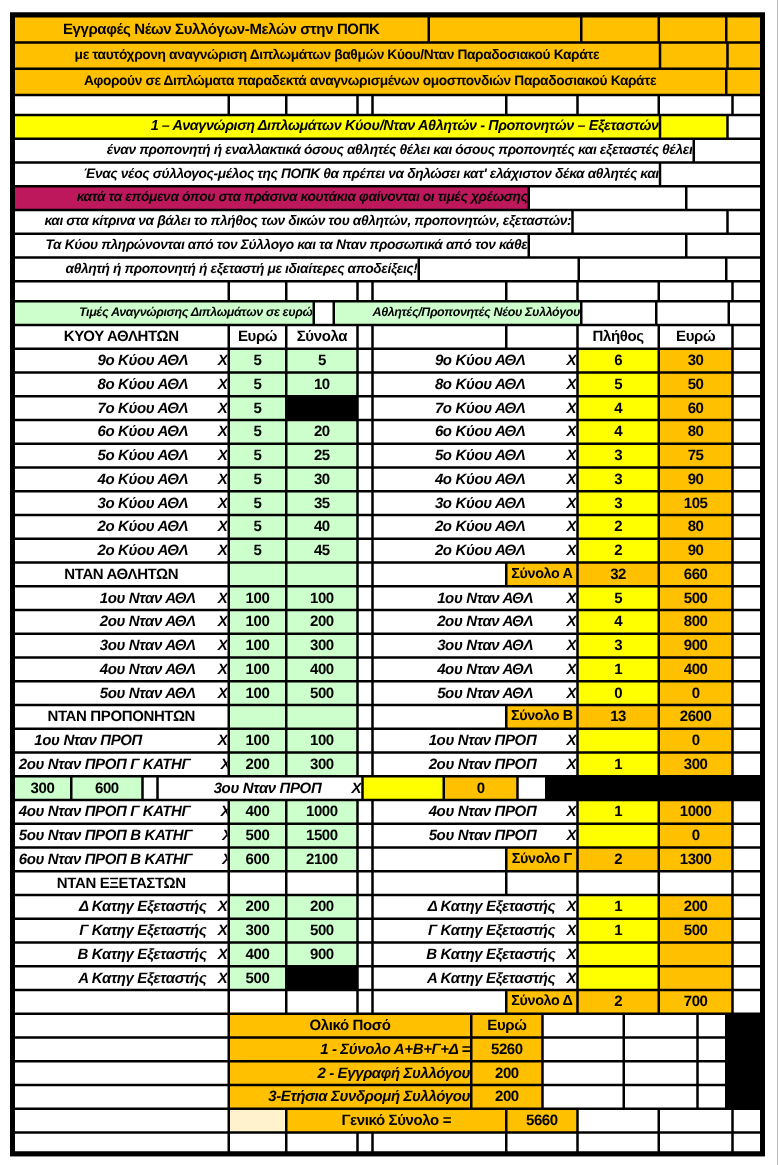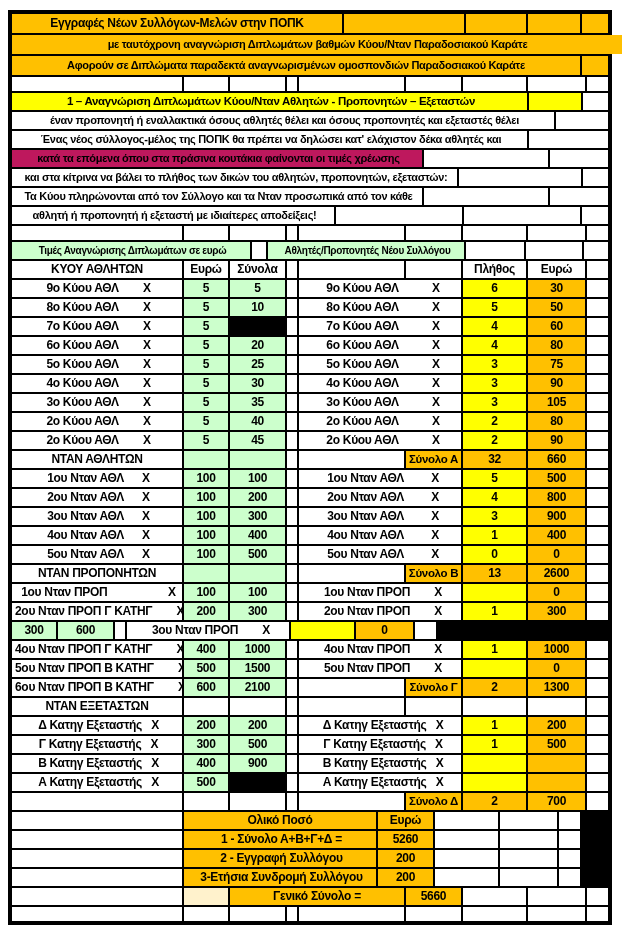--- a/index.html
+++ b/index.html
@@ -8,21 +8,21 @@
     width:596px;
     border:4px solid #000;
     background:#000;
     display:flex;flex-direction:column;gap:2px;
     font-family:"Liberation Sans","DejaVu Sans",sans-serif;
     font-weight:bold;color:#000;
   }
   .row{display:flex;gap:2px;height:17px;line-height:17px;}
   .cell{box-sizing:border-box;flex:0 0 auto;background:#fff;overflow:hidden;
         white-space:pre;text-align:center;font-size:12px;letter-spacing:-0.3px;}
-  .a-l{text-align:center;padding-left:3px;}
+  .a-l{text-align:right;padding-left:3px;font-style:italic;}
   
   .c-label{width:170px;}
   .c-price{width:44px;}
   .c-total{width:55px;}
   .c-gap{width:10px;}
   .c-rlab{width:105px;}
   .c-rx{width:55px;font-size:11.5px;}
   .c-rlabel{width:162px;}
   .c-rlabel.a-l{padding-left:6px;}
   .c-count{width:63px;}
@@ -35,21 +35,21 @@
   .row[data-type="t2"] .cell,.row[data-type="t3"] .cell{font-size:11px;}
   .row[data-type="ban"] .cell{font-size:11.5px;}
   .row[data-type^="i"] .cell{font-size:11px;}
   .row[data-type="gh"] .cell{font-size:10px;}
   
   .row[data-type="t1"]>.cell:nth-child(1){width:330px;}
   .row[data-type="t1"]>.cell:nth-child(2){width:120px;}
   .row[data-type="t1"]>.cell:nth-child(3){width:60px;}
   .row[data-type="t1"]>.cell:nth-child(4){width:52px;}
   .row[data-type="t1"]>.cell:nth-child(5){width:26px;}
-  .row[data-type="t2"]>.cell:nth-child(1){width:611px;}
+  .row[data-type="t2"]>.cell:nth-child(1){width:515px;}
   .row[data-type="t2"]>.cell:nth-child(2){width:52px;}
   .row[data-type="t2"]>.cell:nth-child(3){width:25px;}
   .row[data-type="t3"]>.cell:nth-child(1){width:568px;}
   .row[data-type="t3"]>.cell:nth-child(2){width:26px;}
   .row[data-type="ban"]>.cell:nth-child(1){width:515px;}
   .row[data-type="ban"]>.cell:nth-child(2){width:52px;}
   .row[data-type="ban"]>.cell:nth-child(3){width:25px;}
   .row[data-type="i1"]>.cell:nth-child(1){width:515px;}
   .row[data-type="i1"]>.cell:nth-child(2){width:79px;}
   .row[data-type="i2"]>.cell:nth-child(1){width:542px;}

